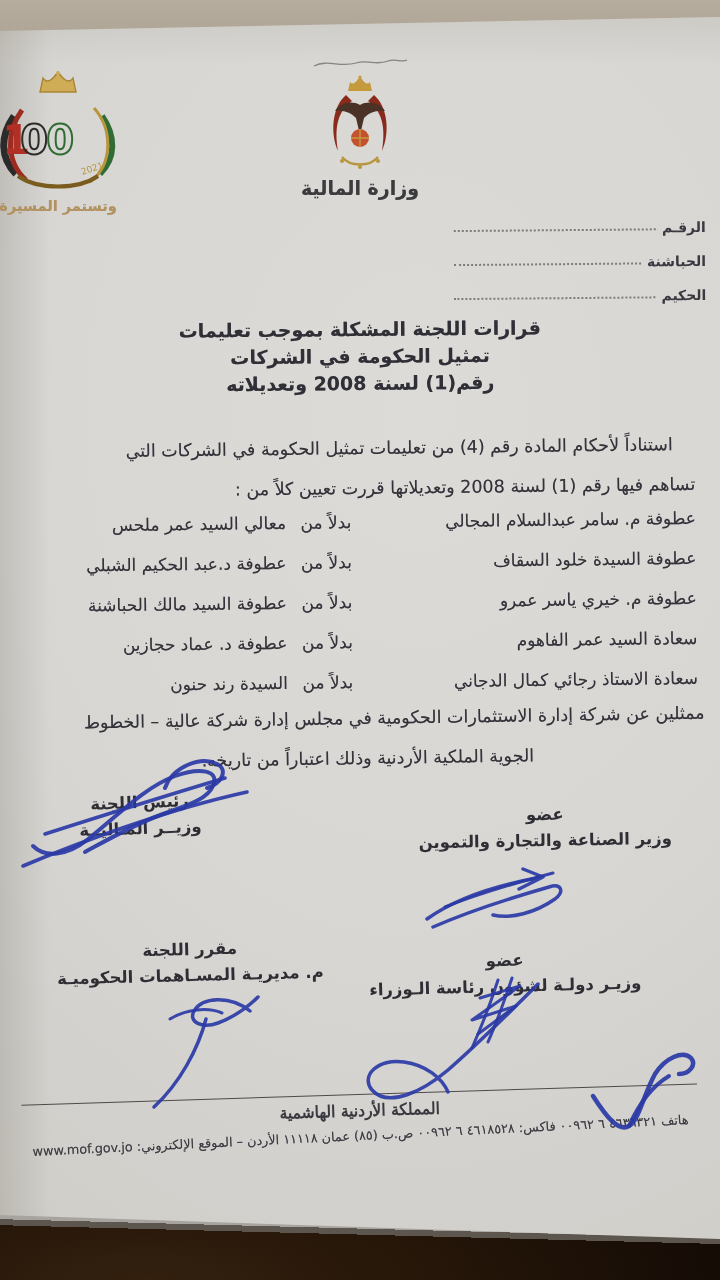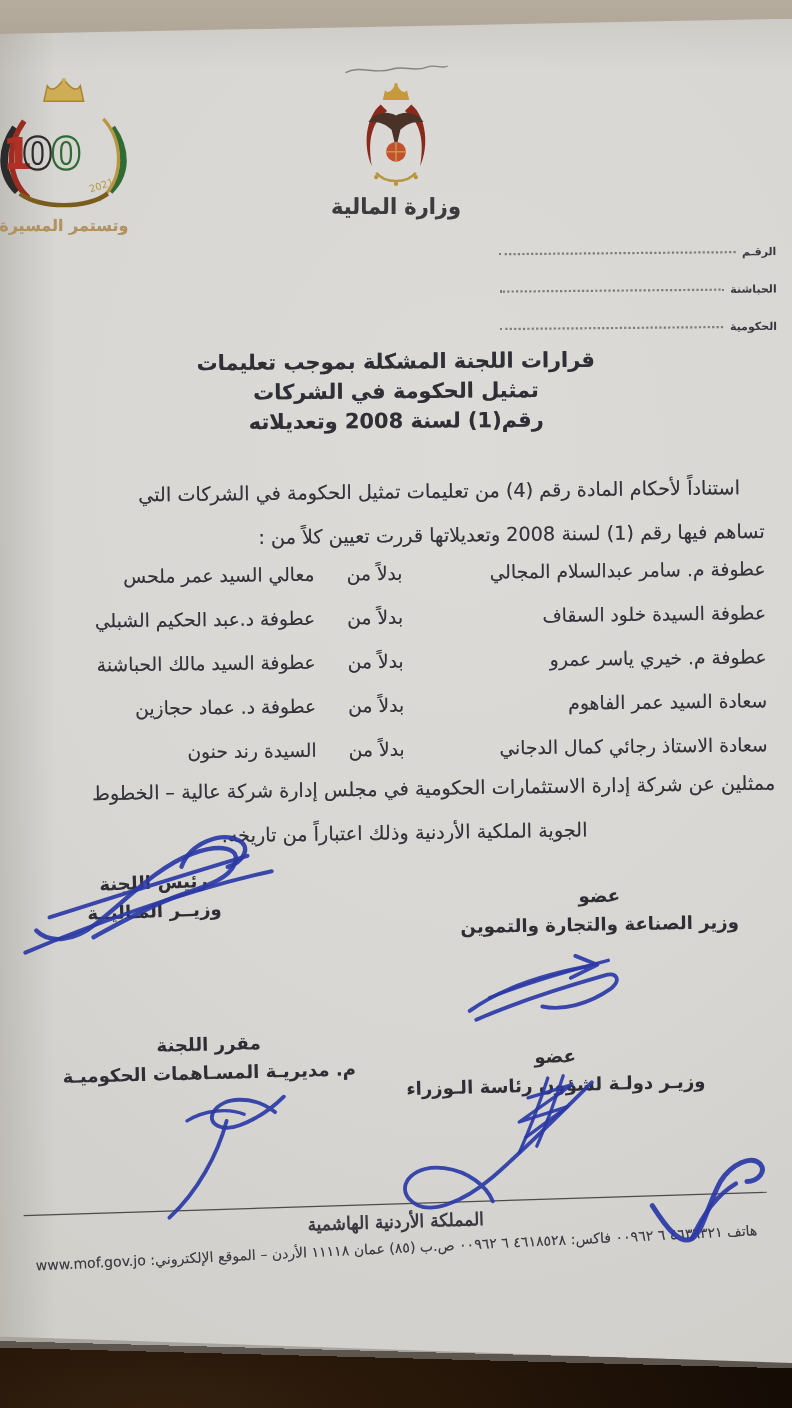--- a/index.html
+++ b/index.html
@@ -27,34 +27,34 @@
   .centennial{left:-18px;top:70px;width:152px;text-align:center;z-index:3;}
   .centennial-tagline{font-size:14.5px;font-weight:bold;color:#b2925f;margin-top:2px;
                       text-shadow:0 0 .5px rgba(160,130,80,.6);}
   .crest-group{left:280px;top:55px;width:160px;z-index:3;text-align:center;}
   .ministry-name{position:absolute;left:0;top:122px;width:160px;font-size:19px;font-weight:bold;
                  color:#3c3b3e;transform:scaleY(1.06);}
 
   
   .ref-fields{right:14px;top:202px;width:252px;z-index:3;transform:rotate(-.5deg);}
   .ref-row{display:flex;align-items:flex-end;height:34px;direction:rtl;}
-  .ref-label{font-size:10px;font-weight:bold;color:#3a3940;white-space:nowrap;padding-left:6px;}
+  .ref-label{font-size:14px;font-weight:bold;color:#3a3940;white-space:nowrap;padding-left:6px;}
   .ref-dots{flex:1;border-bottom:2px dotted #6d6c6a;margin-bottom:5px;opacity:.85;}
 
   
   .title-block{left:0;right:0;top:316px;text-align:center;z-index:3;transform:rotate(-.5deg);}
   .title-line{font-size:19px;font-weight:bold;line-height:27px;color:#302f36;}
   .intro{left:35px;right:25px;top:428px;z-index:3;direction:rtl;text-align:right;
          transform:rotate(-.7deg);}
   .intro .line{font-size:17.5px;line-height:40px;}
   .intro .line:first-child{text-indent:22px;}
   .appointments{left:35px;right:23px;top:510px;z-index:3;direction:rtl;transform:rotate(-.7deg);}
   .appt-row{display:flex;margin-bottom:16px;font-size:17px;line-height:24px;}
   .appt-appointee{width:330px;text-align:right;}
-  .appt-connector{width:80px;text-align:right;}
+  .appt-connector{width:80px;text-align:center;}
   .appt-replaced{flex:1;text-align:right;}
   .closing{left:30px;right:15px;top:698px;z-index:3;direction:rtl;text-align:right;
            transform:rotate(-.9deg);}
   .closing .line{font-size:17.5px;line-height:40px;}
   .closing .line2{text-align:center;}
 
   
   .sigblock{z-index:3;text-align:center;direction:rtl;}
   .sig-role{font-size:16.5px;font-weight:bold;line-height:26px;color:#2f2e35;}
   .sig-chairman{left:25px;top:790px;width:230px;transform:rotate(-2deg);}
@@ -124,21 +124,21 @@
     <div class="abs ref-fields">
       <div class="ref-row">
         <span class="ref-label">الرقـم</span>
         <span class="ref-dots"></span>
       </div>
       <div class="ref-row">
         <span class="ref-label">الحباشنة</span>
         <span class="ref-dots"></span>
       </div>
       <div class="ref-row">
-        <span class="ref-label">الحكومية</span>
+        <span class="ref-label">الحكيم</span>
         <span class="ref-dots"></span>
       </div>
     </div>
 
     <div class="abs title-block">
       <div class="title-line txt">قرارات اللجنة المشكلة بموجب تعليمات</div>
       <div class="title-line txt">تمثيل الحكومة في الشركات</div>
       <div class="title-line txt">رقم(1) لسنة 2008 وتعديلاته</div>
     </div>
 

